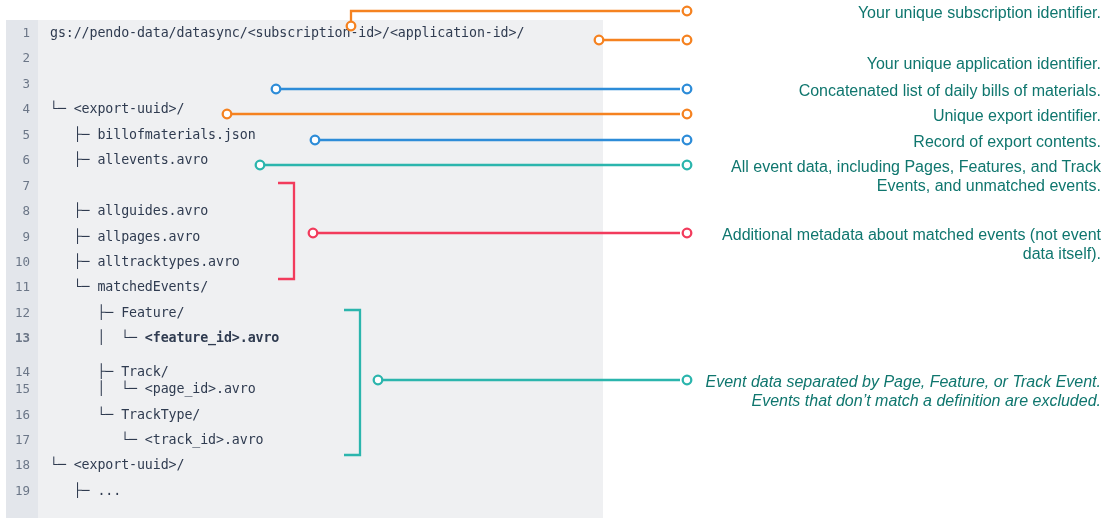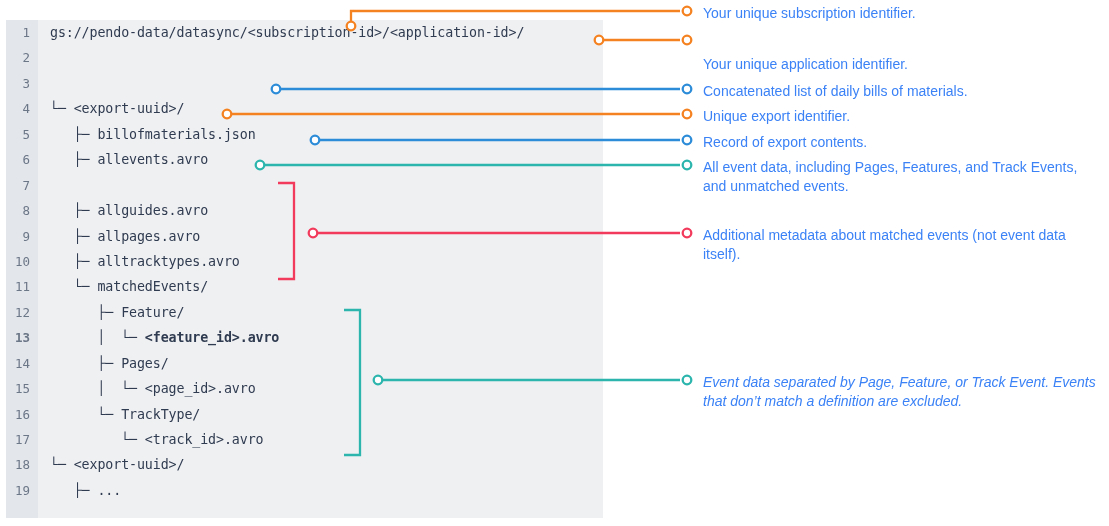--- a/index.html
+++ b/index.html
@@ -67,23 +67,24 @@
     color: #2f3b50;
     letter-spacing: -0.1px;
   }
 
   
   .note {
     position: absolute;
     left: 703px;
     width: 398px;
     font-family: "Liberation Sans", sans-serif;
-    font-size: 14px;
+    font-size: 16px;
     line-height: 18.5px;
-    color: #3b82f6;
+    color: #0f766e;
+    text-align: right;
   }
 
   
   #wires {
     position: absolute;
     left: 0;
     top: 0;
     width: 1109px;
     height: 526px;
     pointer-events: none;
@@ -101,21 +102,21 @@
       <div class="code-line" style="top: 0px;"><span class="ln">4</span><span class="ctext">└─ &lt;export-uuid&gt;/</span></div>
       <div class="code-line" style="top: 0px;"><span class="ln">5</span><span class="ctext">   ├─ billofmaterials.json</span></div>
       <div class="code-line" style="top: 0px;"><span class="ln">6</span><span class="ctext">   ├─ allevents.avro</span></div>
       <div class="code-line" style="top: 0px;"><span class="ln">7</span></div>
       <div class="code-line" style="top: 0px;"><span class="ln">8</span><span class="ctext">   ├─ allguides.avro</span></div>
       <div class="code-line" style="top: 0px;"><span class="ln">9</span><span class="ctext">   ├─ allpages.avro</span></div>
       <div class="code-line" style="top: 0px;"><span class="ln">10</span><span class="ctext">   ├─ alltracktypes.avro</span></div>
       <div class="code-line" style="top: 0px;"><span class="ln">11</span><span class="ctext">   └─ matchedEvents/</span></div>
       <div class="code-line" style="top: 0px;"><span class="ln">12</span><span class="ctext">      ├─ Feature/</span></div>
       <div class="code-line" style="top: 0px; font-weight: bold;"><span class="ln">13</span><span class="ctext">      │  └─ &lt;feature_id&gt;.avro</span></div>
-      <div class="code-line" style="top: 0px; padding-left: 30px;"><span class="ln">14</span><span class="ctext">      ├─ Pages/</span></div>
+      <div class="code-line" style="top: 8px; padding-left: 30px;"><span class="ln">14</span><span class="ctext">      ├─ Track/</span></div>
       <div class="code-line" style="top: 0px;"><span class="ln">15</span><span class="ctext">      │  └─ &lt;page_id&gt;.avro</span></div>
       <div class="code-line" style="top: 0px;"><span class="ln">16</span><span class="ctext">      └─ TrackType/</span></div>
       <div class="code-line" style="top: 0px; padding-left: 31px;"><span class="ln">17</span><span class="ctext">         └─ &lt;track_id&gt;.avro</span></div>
       <div class="code-line" style="top: 0px;"><span class="ln">18</span><span class="ctext">└─ &lt;export-uuid&gt;/</span></div>
       <div class="code-line" style="top: 0px;"><span class="ln">19</span><span class="ctext">   ├─ ...</span></div>
     </div>
 </div>
 
 <div id="notes">
     <div class="note" style="top: 4px;">Your unique subscription identifier.</div>

